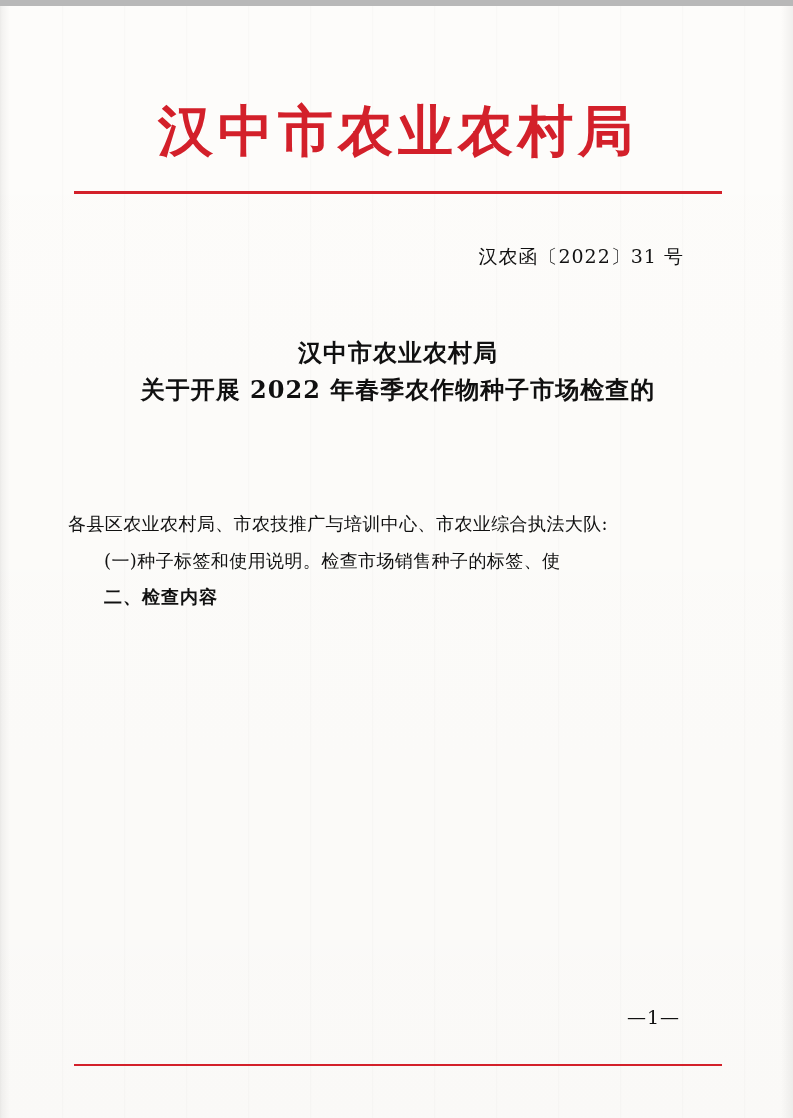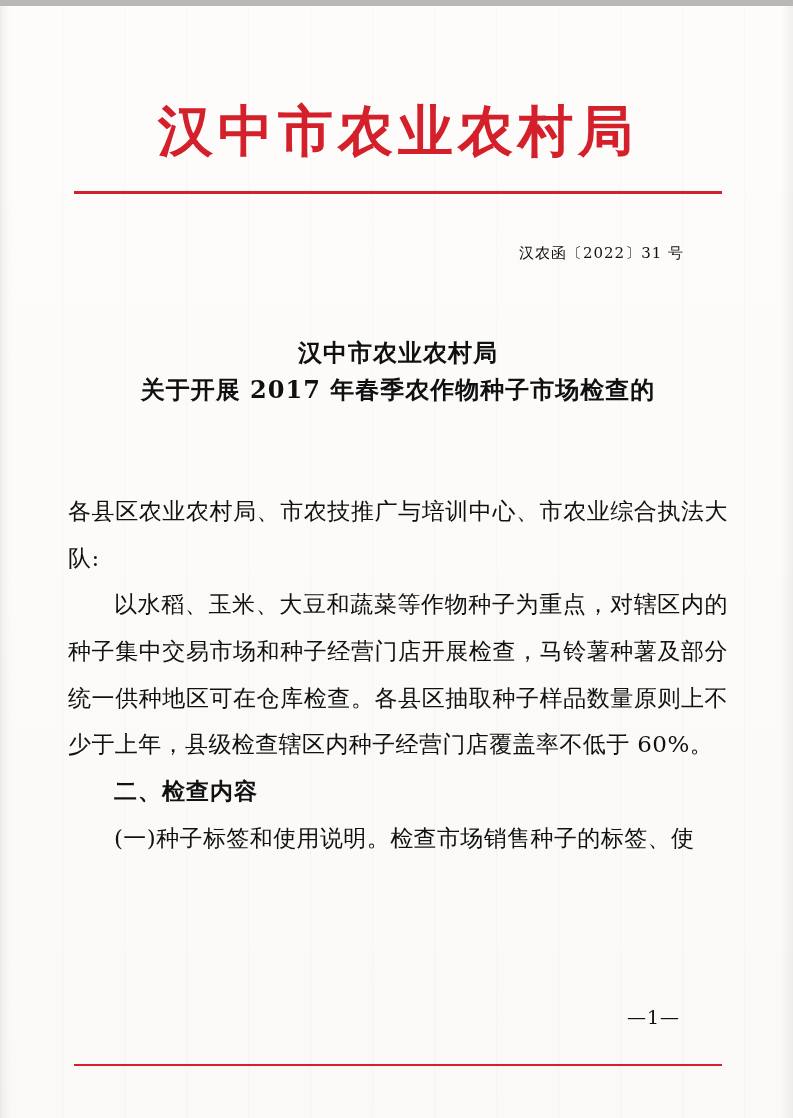--- a/index.html
+++ b/index.html
@@ -66,21 +66,21 @@
     height: 3px;
     background: #d3202a;
   }
 
   
   .doc-number {
     position: absolute;
     right: 44px;
     top: 238px;
     font-family: "DejaVu Serif", serif;
-    font-size: 15px;
+    font-size: 19px;
     color: #111;
     letter-spacing: 1px;
     white-space: nowrap;
   }
 
   
   .title-block {
     position: absolute;
     left: 0;
     top: 328px;
@@ -93,24 +93,24 @@
     line-height: 1.55;
     letter-spacing: 1px;
   }
   .title-line { display: block; }
   .title-line.spaced { letter-spacing: 12px; }
 
   
   .body-block {
     position: absolute;
     left: 0;
-    top: 482px;
+    top: 500px;
     width: 660px;
     font-family: "DejaVu Serif", serif;
-    font-size: 23px;
+    font-size: 18px;
     color: #111;
     line-height: 2.03;
     text-align: justify;
     letter-spacing: 0.4px;
   }
   .para { margin: 0; }
   .para.indent { text-indent: 2em; }
   .para.heading {
     font-weight: bold;
     text-indent: 2em;
@@ -162,28 +162,27 @@
 
       <div class="masthead">
         <div class="masthead-title">汉中市农业农村局</div>
       </div>
       <div class="masthead-rule"></div>
 
       <div class="doc-number">汉农函〔2022〕31 号</div>
 
       <div class="title-block">
         <span class="title-line">汉中市农业农村局</span>
-        <span class="title-line">关于开展 2017 年春季农作物种子市场检查的</span>
+        <span class="title-line">关于开展 2022 年春季农作物种子市场检查的</span>
       </div>
 
       <div class="body-block">
         <p class="para">各县区农业农村局、市农技推广与培训中心、市农业综合执法大队:</p>
-        <p class="para indent">以水稻、玉米、大豆和蔬菜等作物种子为重点，对辖区内的种子集中交易市场和种子经营门店开展检查，马铃薯种薯及部分统一供种地区可在仓库检查。各县区抽取种子样品数量原则上不少于上年，县级检查辖区内种子经营门店覆盖率不低于 60%。</p>
+        <p class="para indent">(一)种子标签和使用说明。检查市场销售种子的标签、使</p>
         <p class="para heading">二、检查内容</p>
-        <p class="para indent">(一)种子标签和使用说明。检查市场销售种子的标签、使</p>
       </div>
 
       <div class="page-number">—1—</div>
     </div>
 
     <div class="footer-rule"></div>
   </div>
 </div>
 
 </body></html>

